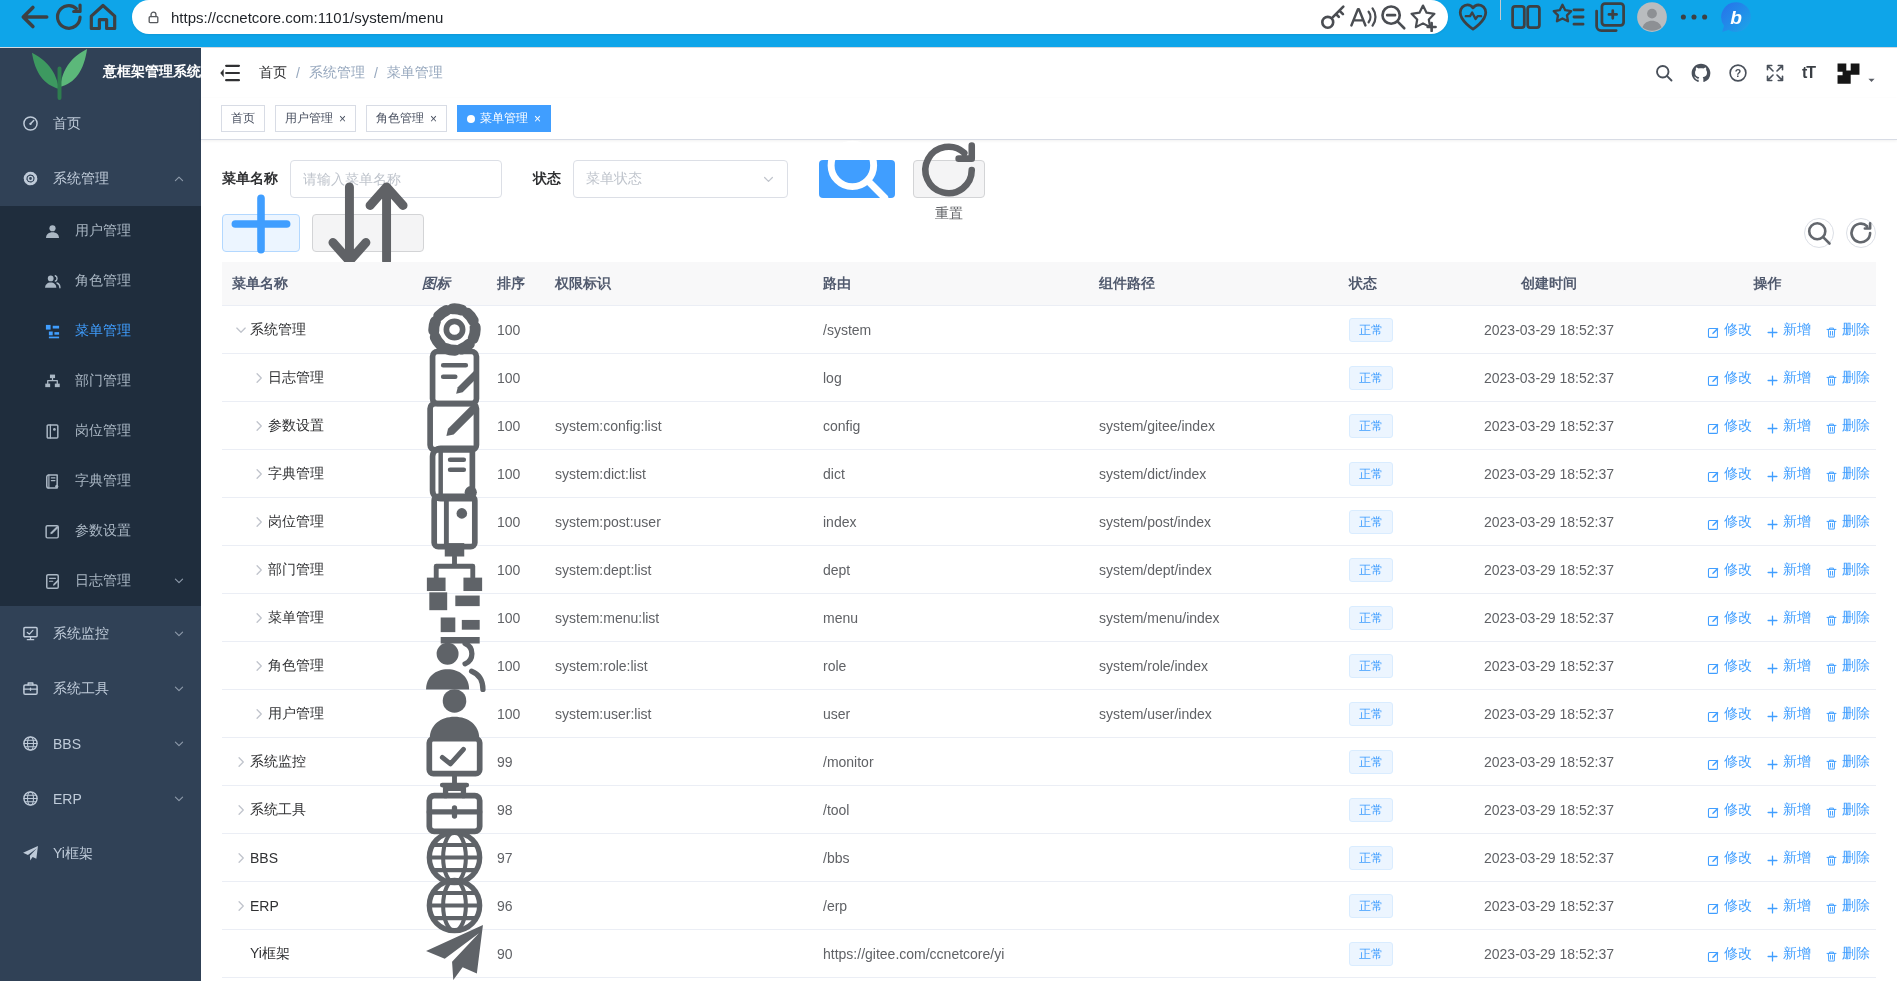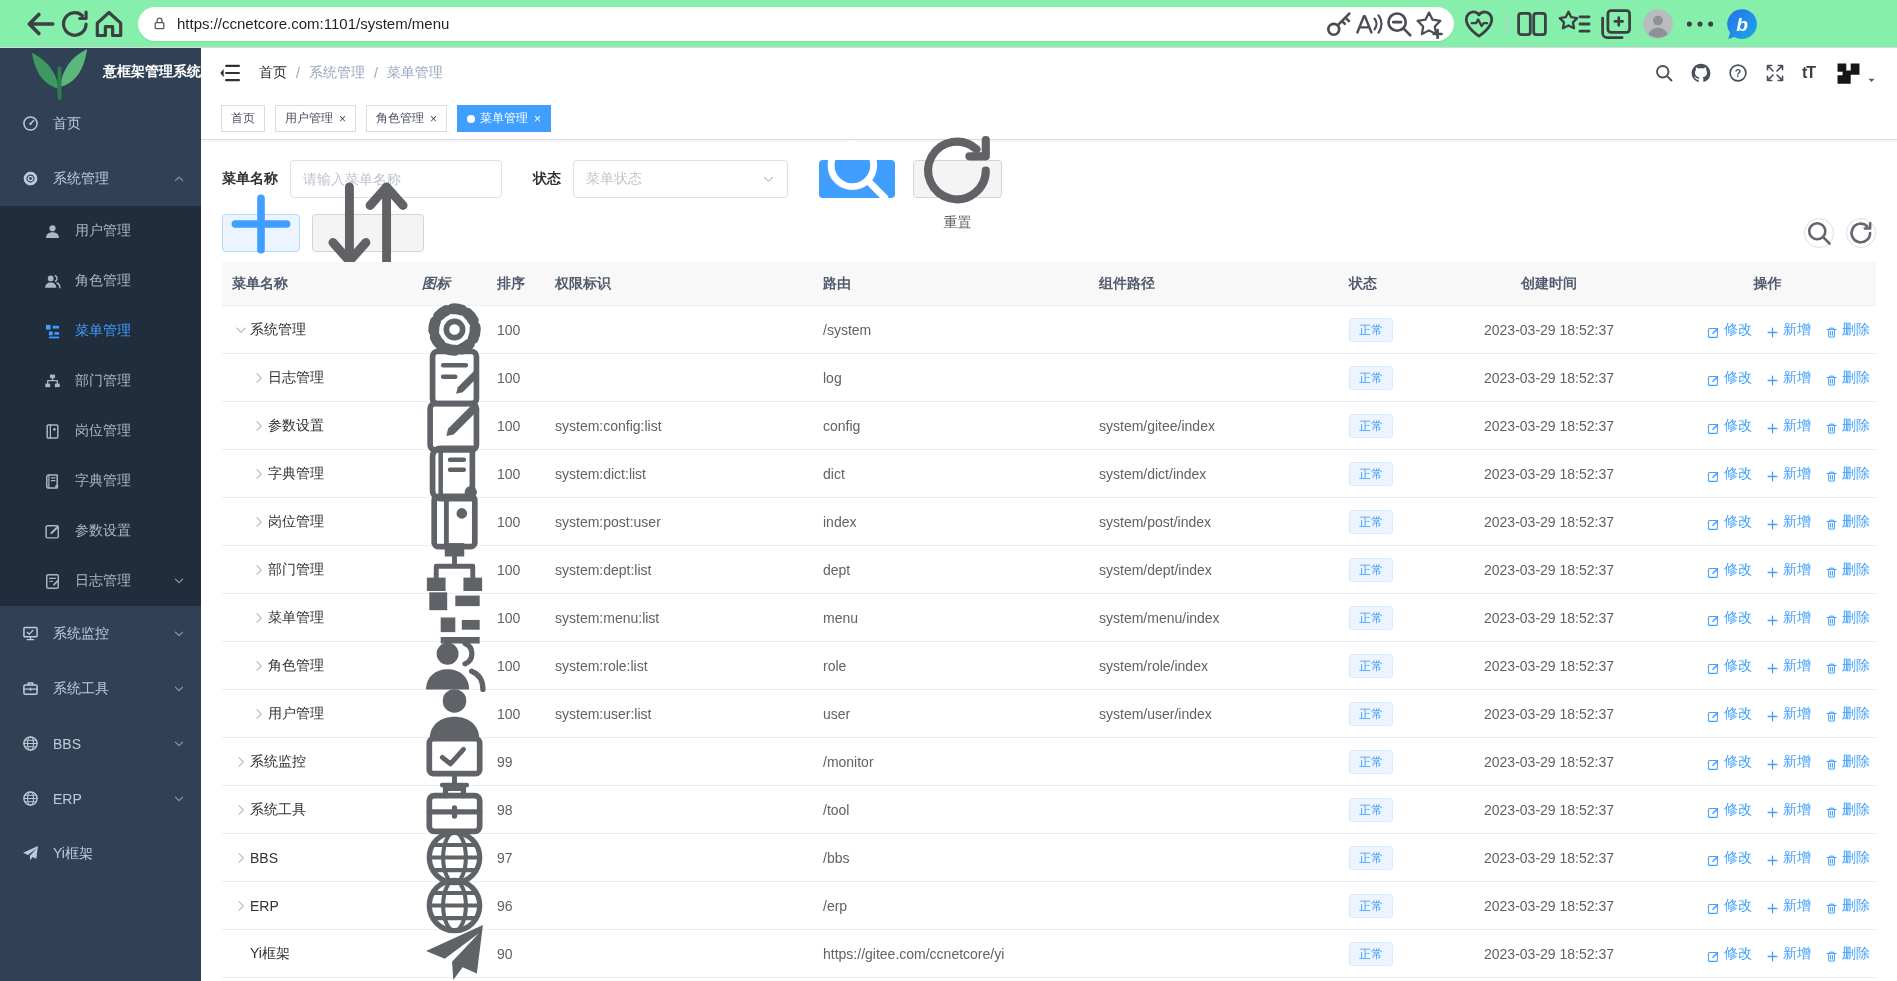--- a/index.html
+++ b/index.html
@@ -1,22 +1,22 @@
 <!DOCTYPE html>
 <html><head>
 <meta charset="utf-8">
 <style>
   * { box-sizing: border-box; margin: 0; padding: 0; }
   html,body { width:1897px; height:981px; overflow:hidden;
     font-family:"Liberation Sans","DejaVu Sans",sans-serif; background:#fff; }
   svg { display:block; }
 
   
-  .chrome { height:48px; background:#86efac; border-bottom:1px solid #d5d9de;
-    display:flex; align-items:center; padding:0 10px 0 24px; }
+  .chrome { height:48px; background:#0ea5e9; border-bottom:1px solid #d5d9de;
+    display:flex; padding:0 10px 0 18px; }
   .chrome .nav-ic { width:34px; height:34px; display:flex; align-items:center; justify-content:center;
     color:#3d4043; border-radius:6px; cursor:pointer; }
   .chrome .nav-ic svg { width:19px; height:19px; }
   .urlbar { width:1316px; height:34px; background:#fff; border-radius:17px; margin-left:12px;
     display:flex; align-items:center; padding:0 10px 0 14px; box-shadow:0 1px 2px rgba(0,0,0,.08); }
   .urlbar .lock { width:15px; height:15px; color:#55585c; margin-right:10px; }
   .url-text { font-size:15px; color:#1f2328; flex:1; white-space:nowrap; }
   .urlbar .pill-ic { width:30px; height:30px; display:flex; align-items:center; justify-content:center;
     color:#4a4d52; cursor:pointer; }
   .urlbar .pill-ic svg { width:17px; height:17px; }
@@ -77,21 +77,21 @@
     font-size:14px; color:#606266; outline:none; font-family:inherit; }
   .f-input::placeholder { color:#bfc4cc; }
   .f-select { width:215px; height:38px; border:1px solid #dcdfe6; border-radius:4px; padding:0 12px;
     font-size:14px; color:#bfc4cc; display:flex; align-items:center; cursor:pointer; }
   .f-select .sel-arrow { margin-left:auto; width:13px; height:13px; color:#c0c4cc; }
   .gap31 { width:31px; flex-shrink:0; }
   .btn { height:38px; border-radius:4px; font-size:14px; display:inline-flex; align-items:center;
     justify-content:center; cursor:pointer; border:1px solid transparent; white-space:nowrap; font-family:inherit;flex-direction:column; }
   .btn svg { width:14px; height:14px; margin-right:6px; }
   .btn-primary { background:#409eff; color:#fff; width:76px; margin-left:31px; }
-  .btn-plain-info { background:#f4f4f5; border-color:#d3d4d6; color:#606266; width:89px; margin-left:18px; }
+  .btn-plain-info { background:#f4f4f5; border-color:#d3d4d6; color:#606266; width:72px; margin-left:18px; }
 
   
   .toolbar-row { height:50px; display:flex; align-items:center; padding:0 21px; }
   .btn-plain-primary { background:#ecf5ff; border-color:#b3d8ff; color:#409eff; width:78px; }
   .btn-expand { background:#f4f4f5; border-color:#d3d4d6; color:#606266; width:112px; margin-left:12px; }
   .tool-circles { margin-left:auto; display:flex; }
   .circle-btn { width:30px; height:30px; border-radius:50%; border:1px solid #dcdfe6; background:#fff;
     display:flex; align-items:center; justify-content:center; color:#63676d; cursor:pointer; margin-left:12px; }
   .circle-btn svg { width:14px; height:14px; }
 

